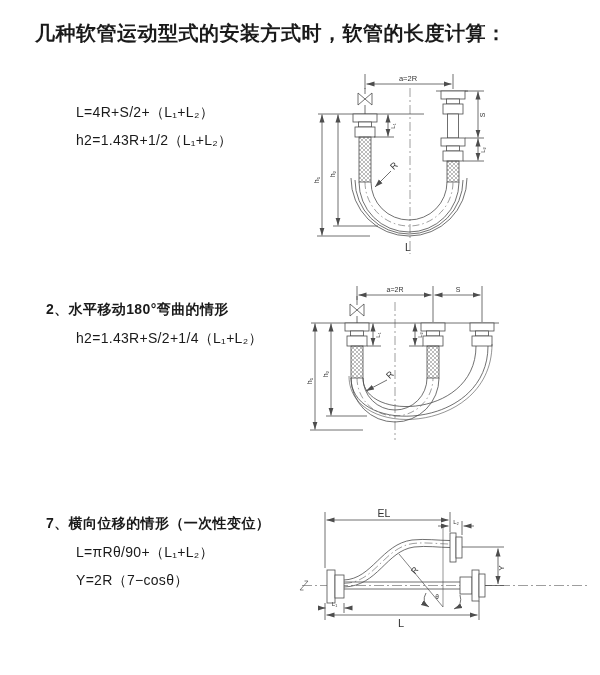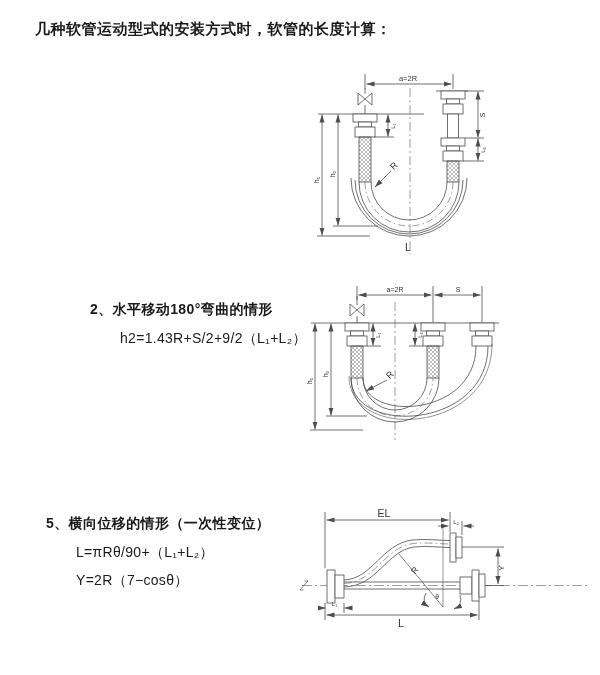--- a/index.html
+++ b/index.html
@@ -7,49 +7,51 @@
     width:600px; height:675px;
     background:#ffffff;
     position:relative;
     overflow:hidden;
     font-family:"Liberation Sans", sans-serif;
     color:#1a1a1a;
     -webkit-font-smoothing:antialiased;
   }
   .title {
     position:absolute; left:35px; top:20px;
-    font-size:15px; font-weight:700; letter-spacing:0.5px;
+    font-size:20px; font-weight:700; letter-spacing:0.5px;
   }
   .section { position:absolute; width:280px; }
   #sec1 { left:46px; top:104px; }
-  #sec2 { left:46px; top:301px;margin-left:44px; }
+  #sec2 { left:46px; top:301px; }
   #sec3 { left:46px; top:515px; }
   .heading { font-size:14px; font-weight:700; margin:0 0 11px 0; letter-spacing:0.4px; }
   .formula { font-size:14px; font-weight:400; margin:0 0 10px 30px; letter-spacing:0.3px; white-space:nowrap; }
   .diagram { position:absolute; }
   #d1 { left:308px; top:66px; }
   #d2 { left:303px; top:278px; }
   #d3 { left:298px; top:498px; }
   svg text { font-family:"Liberation Sans", sans-serif; fill:#333; }
 </style>
 </head>
 <body>
 
 <div class="title">几种软管运动型式的安装方式时，软管的长度计算：</div>
 
 <div class="section" id="sec1">
+  <p class="formula">L=4R+S/2+（L₁+L₂）</p>
+  <p class="formula">h2=1.43R+1/2（L₁+L₂）</p>
 </div>
 
 <div class="section" id="sec2">
   <p class="heading">2、水平移动180°弯曲的情形</p>
-  <p class="formula">h2=1.43R+S/2+9/2（L₁+L₂）</p>
+  <p class="formula">h2=1.43R+S/2+1/4（L₁+L₂）</p>
 </div>
 
 <div class="section" id="sec3">
-  <p class="heading">5、横向位移的情形（一次性变位）</p>
+  <p class="heading">7、横向位移的情形（一次性变位）</p>
   <p class="formula">L=πRθ/90+（L₁+L₂）</p>
   <p class="formula">Y=2R（7−cosθ）</p>
 </div>
 
 <svg id="d1" class="diagram" width="290" height="195" viewBox="0 0 290 195" stroke="#4d4d4d" stroke-width="0.8" fill="none">
   <defs>
     <pattern id="hatch1" width="4" height="4" patternUnits="userSpaceOnUse">
       <path d="M0,0 L4,4 M4,0 L0,4" stroke="#6a6a6a" stroke-width="0.45"></path>
     </pattern>
     <marker id="ar1" markerWidth="11" markerHeight="8" refX="10" refY="4" orient="auto-start-reverse">

